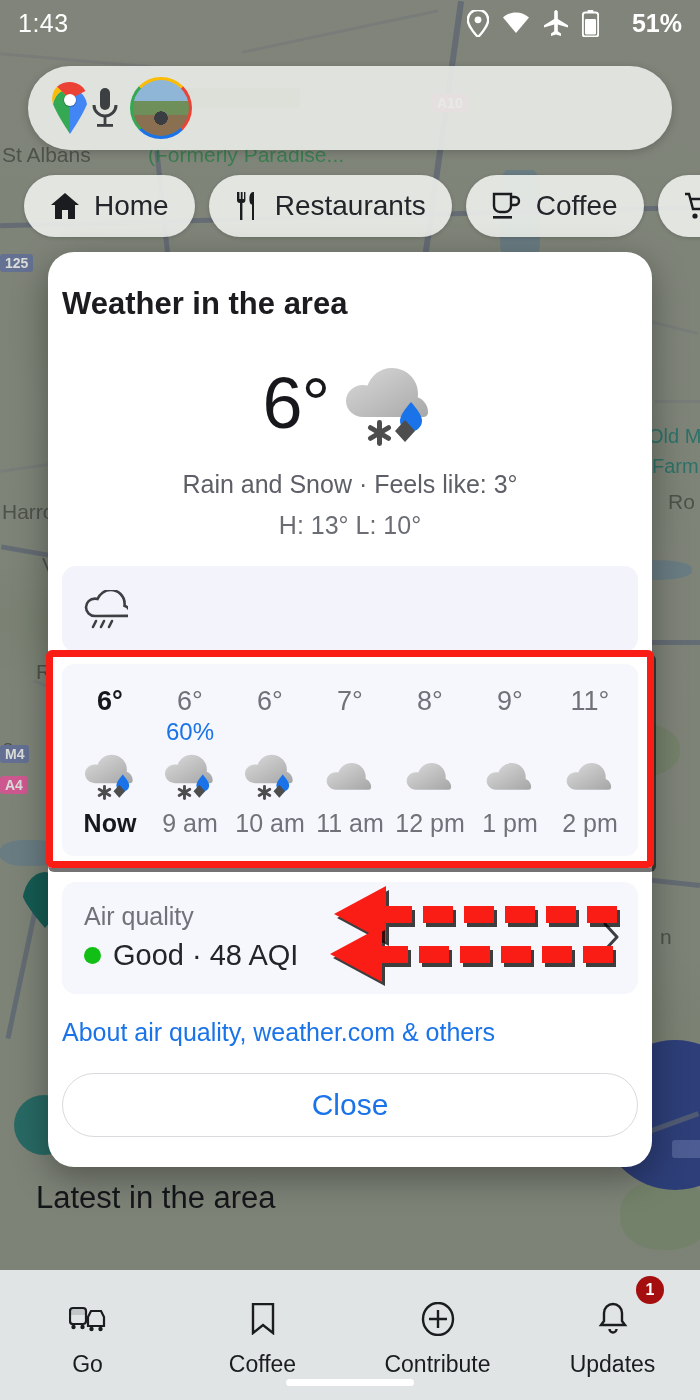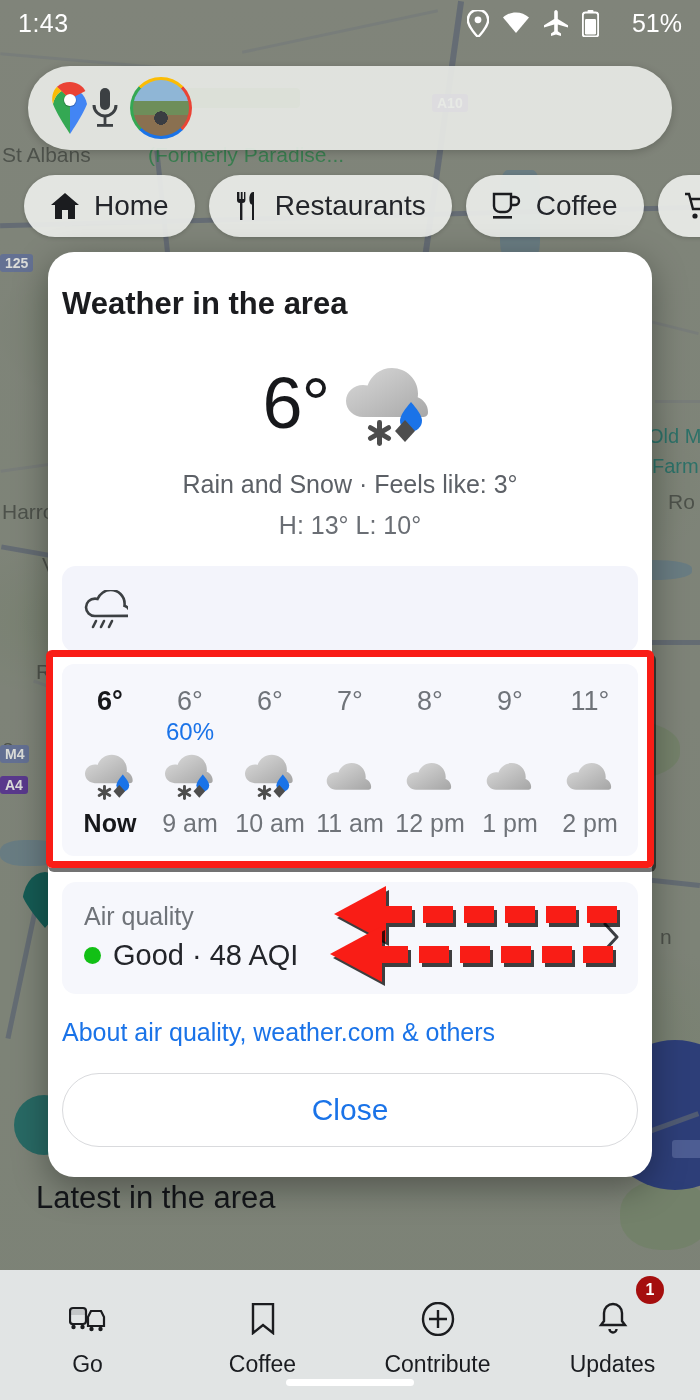--- a/index.html
+++ b/index.html
@@ -34,21 +34,21 @@
   }
   .map-label {
     position:absolute; color:#3b3f3a; font-size:21px; white-space:nowrap;
   }
   .map-label.teal { color:#0f6b63; font-size:20px; }
   .map-label.green { color:#1f7a3f; font-size:21px; }
   .road-badge {
     position:absolute; color:#fff; font-size:14px; font-weight:700;
     padding:1px 5px; border-radius:3px; background:#5a6a9e;margin-top:32px;
   }
-  .road-badge.yellow { background:#4c1d95; color:#fff; }
+  .road-badge.yellow { background:#ec4899; color:#fff; }
   .poi-marker {
     position:absolute; width:46px; height:56px;
     background:#0e8a82;
     border-radius:50% 50% 50% 50%/60% 60% 40% 40%;
     clip-path: path("M23 56 C23 56 46 30 46 21 A23 23 0 1 0 0 21 C0 30 23 56 23 56 Z");
   }
   .blue-blob {
     position:absolute; background:#2a49c4; border-radius:50%; opacity:.9;
   }
 
@@ -58,21 +58,21 @@
   
   #status-bar {
     position:absolute; top:0; left:0; width:700px; height:46px;
     display:flex; align-items:center; padding:0 18px; color:#fff;
     font-size:25px; font-weight:500; z-index:10;
   }
   #status-bar .clock { letter-spacing:.5px; }
   #status-bar .sb-right {
     margin-left:auto; display:flex; align-items:center; gap:13px;
   }
-  #status-bar .batt-pct { font-size:25px; font-weight:400; margin-left:20px;text-align:center; }
+  #status-bar .batt-pct { font-size:25px; font-weight:700; margin-left:20px;text-align:center; }
 
   
   #search-bar {
     position:absolute; top:66px; left:28px; width:644px; height:84px;
     background:rgba(232,234,230,.92); border-radius:42px;
     display:flex; align-items:center; padding:0 16px 0 22px; z-index:9;
     box-shadow:0 2px 8px rgba(0,0,0,.2);
   }
   #search-bar .sb-text {
     flex:1; font-size:29px; color:#5b5f5a; margin-left:20px;
@@ -209,21 +209,21 @@
     border-bottom:28px solid transparent;
     border-right:52px solid #f91d16;
   }
   .ann-dashes { display:flex; gap:11px; margin-left:-4px; }
   .ann-dash { width:30px; height:17px; background:#f91d16; }
 
   #about-link {
     margin-top:24px; font-size:25px; color:#1a73e8; font-weight:500;
   }
   #close-button {
-    margin-top:26px; height:74px; border:1px solid #d9dadd; border-radius:39px;
+    margin-top:26px; height:64px; border:1px solid #d9dadd; border-radius:39px;
     display:flex; align-items:center; justify-content:center;
     font-size:30px; color:#1a73e8; font-weight:500; background:#fff;
   }
 
   svg { display:block; }
 </style>
 </head>
 <body>
 
 <div id="map-bg">

